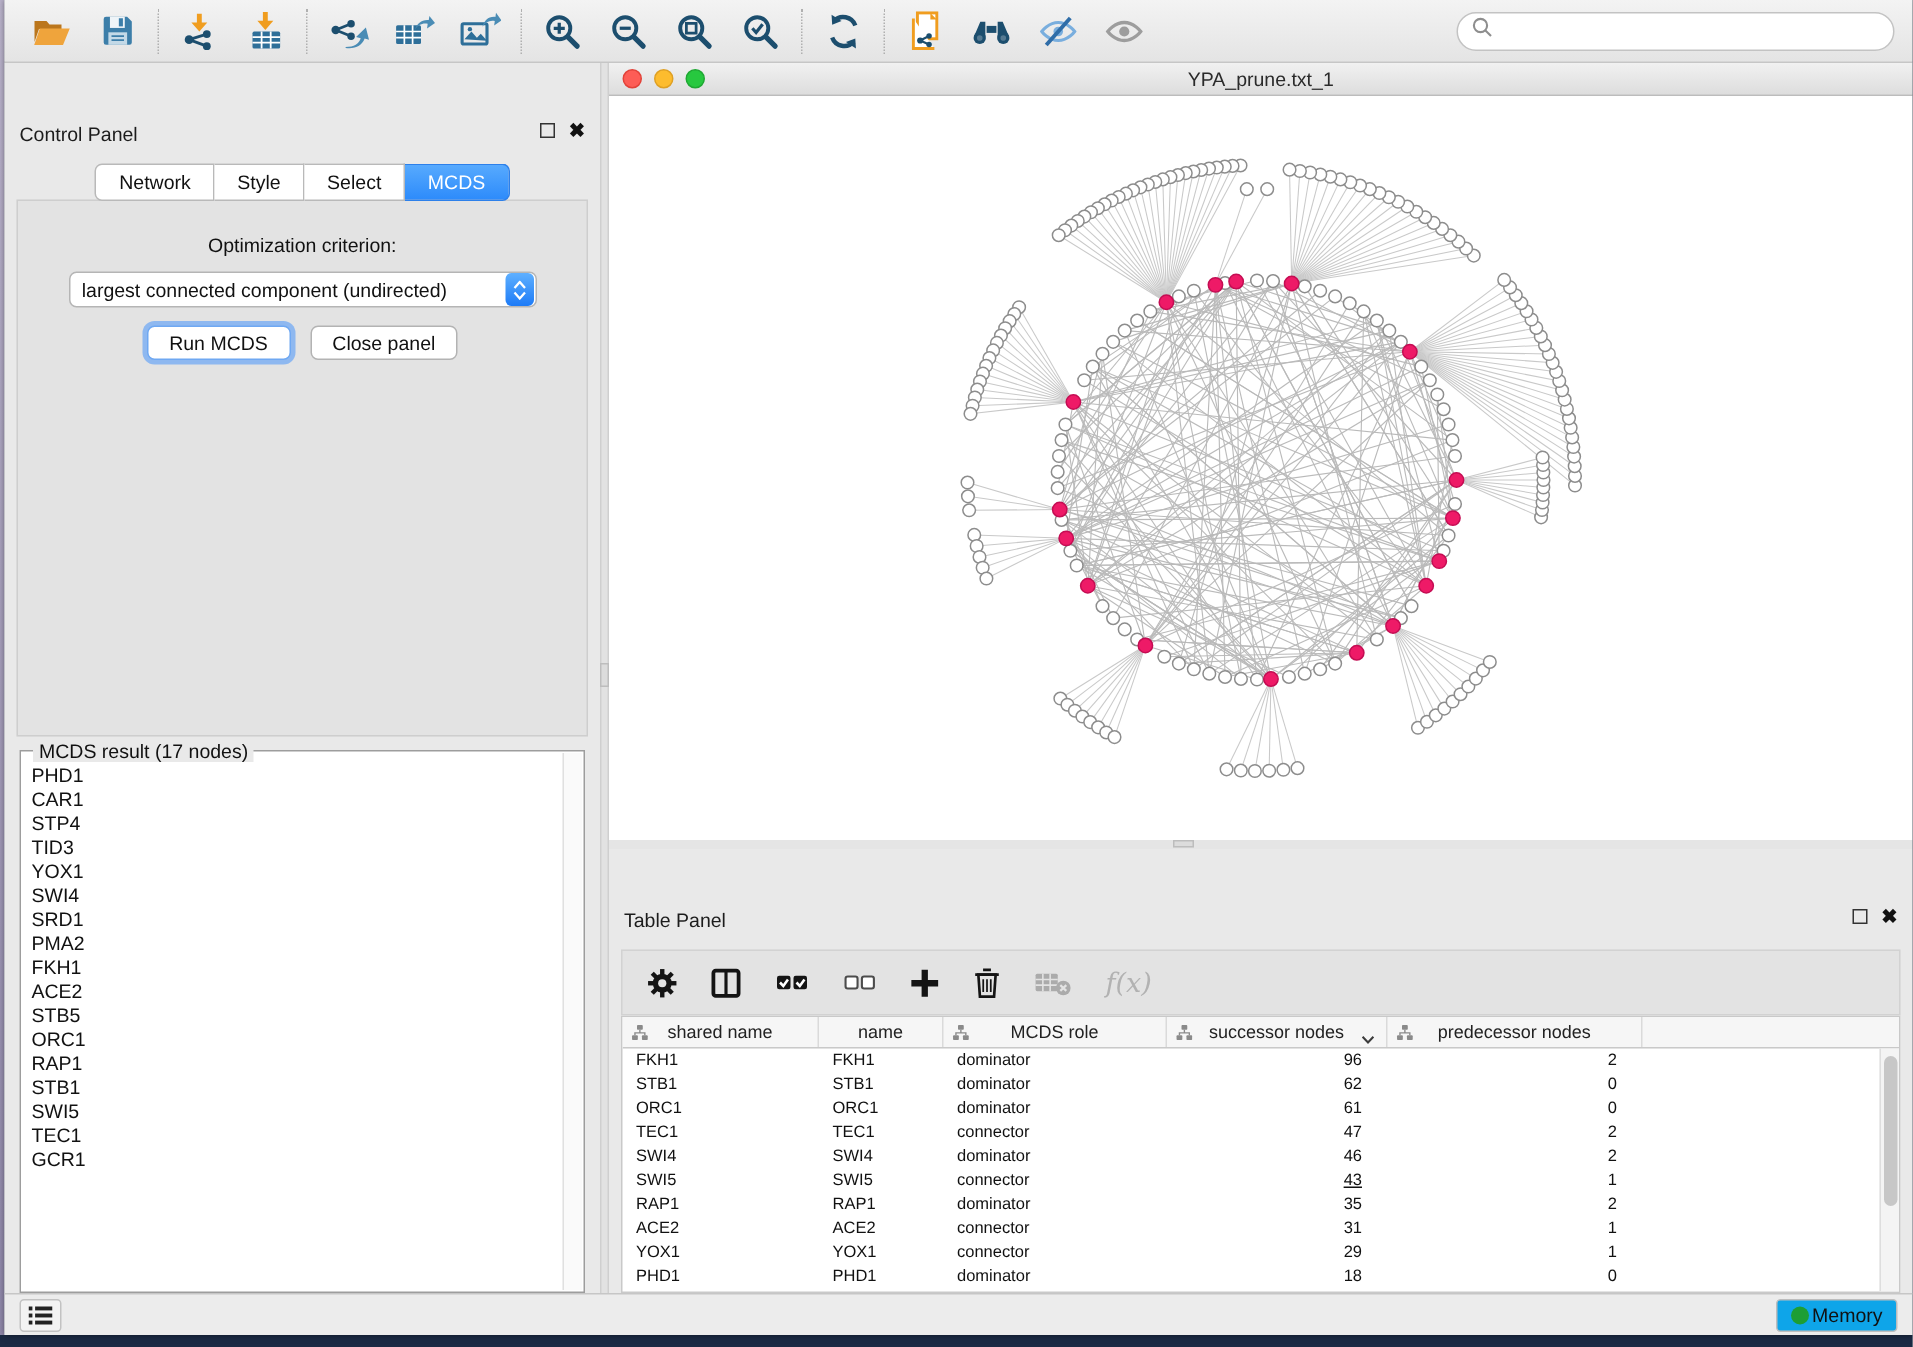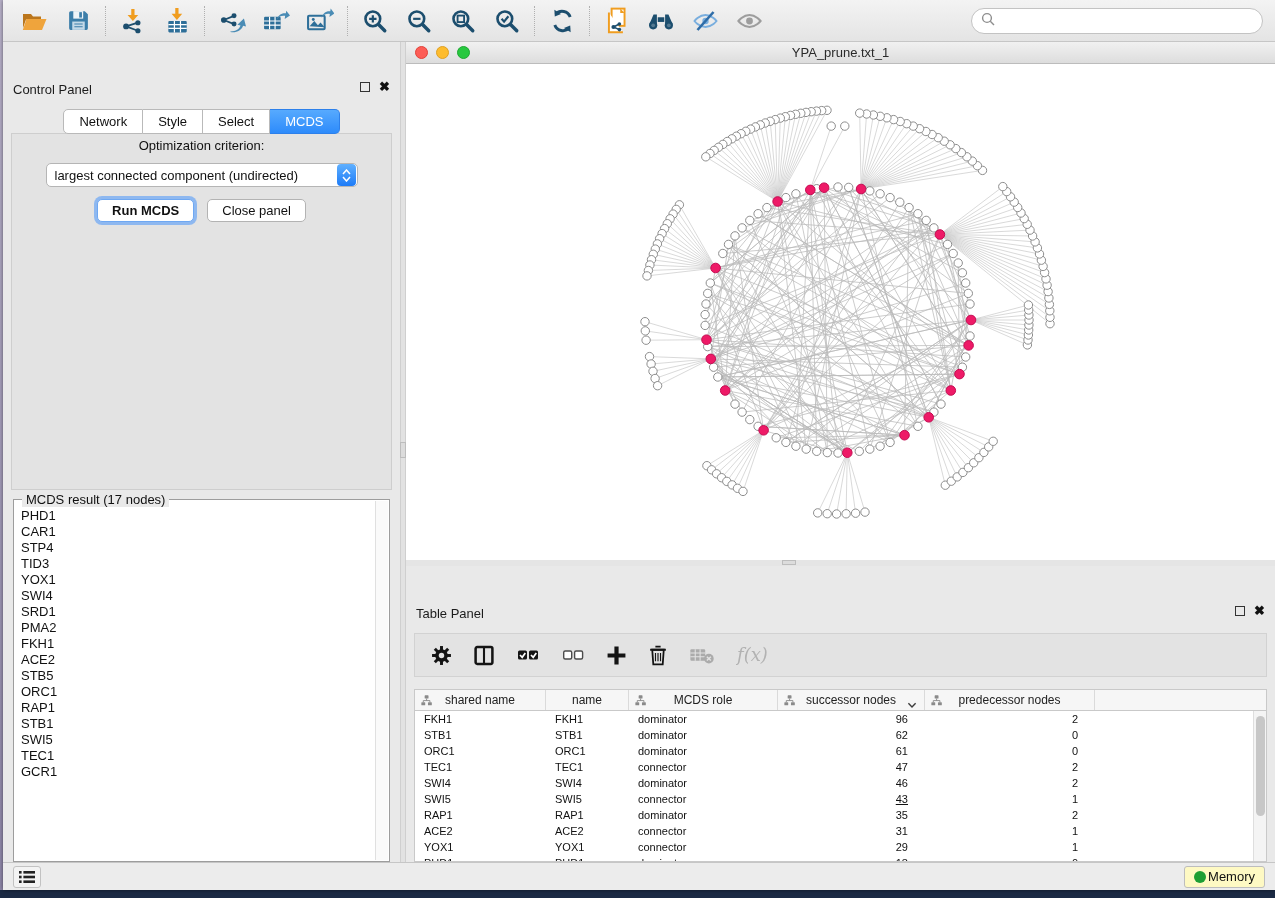--- a/index.html
+++ b/index.html
@@ -37,32 +37,32 @@
   .close-btn { font-size:13px; font-weight:bold; color:#111; line-height:10px; cursor:pointer; }
 
   #cp-tabs { display:flex; justify-content:center; margin-top:2px; position:relative; z-index:2; }
   .seg-tab { padding:4px 15px; font-size:13px; background:#fff; border:1px solid #b9b9b9; border-left:none;
     color:#111; cursor:pointer; }
   .seg-tab:first-child { border-left:1px solid #b9b9b9; border-radius:5px 0 0 5px; }
   .seg-tab:last-child { border-radius:0 5px 5px 0; }
   .seg-tab.active { background:linear-gradient(#57aafe,#2d8bfb); color:#fff; border-color:#2d80ea; }
 
   #cp-pane { margin:-1px 8px 0 8px; height:365px; background:#e3e3e3; border:1px solid #cecece;
-    display:flex; flex-direction:column; align-items:center; padding-top:4px; }
+    display:flex; flex-direction:column; align-items:center; padding-top:22px; }
   #opt-label { font-size:13px; color:#111; }
   #opt-select { margin-top:10px; width:312px; height:24px; background:#fff; border:1px solid #b5b5b5;
     border-radius:5px; display:flex; align-items:center; cursor:pointer; }
   #opt-select .sel-text { flex:1; font-size:13px; padding:0 8px; color:#111; white-space:nowrap; }
   #opt-select .sel-stepper { width:19px; height:22px; margin-right:1px; border-radius:4px;
     background:linear-gradient(#5fb0ff,#1d7bf7); display:flex; flex-direction:column;
     align-items:center; justify-content:center; gap:1px; }
   .btn-row { margin-top:12px; display:flex; gap:13px; }
   .mac-btn { height:23px; padding:0 14px; background:#fff; border:1px solid #b3b3b3; border-radius:5px;
     font-size:13px; color:#111; cursor:pointer; font-family:"Liberation Sans",sans-serif; }
-  .mac-btn.focused { box-shadow:0 0 0 3px rgba(72,150,252,.55); border-color:#6fa8f2;font-weight:bold; }
+  .mac-btn.focused { box-shadow:0 0 0 3px rgba(72,150,252,.55); border-color:#6fa8f2; }
 
   #mcds-group { margin:9px 10px 0 10px; height:371px; border:1px solid #9d9d9d; background:#fff; position:relative; }
   #mcds-legend { position:absolute; top:-8px; left:8px; background:#e9e9e9; padding:0 4px; font-size:13px; color:#111; }
   #mcds-list { position:absolute; inset:6px 14px 1px 1px; overflow:hidden; padding-top:2px; }
   .mcds-item { font-size:13px; line-height:16px; padding-left:6px; color:#111; }
   #mcds-scroll { position:absolute; top:1px; right:1px; bottom:1px; width:13px; background:#fafafa; border-left:1px solid #e0e0e0; }
 
   
   #v-splitter { width:6px; flex:0 0 6px; background:#e2e2e2; border-left:1px solid #cfcfcf; border-right:1px solid #cfcfcf; position:relative; cursor:col-resize; }
   #v-splitter .handle { position:absolute; top:400px; left:-1px; width:6px; height:16px;
@@ -81,21 +81,21 @@
   .tl { width:13px; height:13px; border-radius:50%; display:inline-block; cursor:pointer; }
   .tl.red { background:#fd5d56; border:1px solid #e24239; }
   .tl.yellow { background:#fdbc2e; border:1px solid #dfa023; }
   .tl.green { background:#27c83f; border:1px solid #1ea832; }
   #net-title { position:absolute; left:0; right:0; text-align:center; font-size:13px; color:#2a2a2a; }
   #net-canvas { flex:1; background:#fff; position:relative; }
   #net-canvas svg { position:absolute; inset:0; }
 
   
   #table-panel { flex:1; display:flex; flex-direction:column; background:#e9e9e9; min-height:0; }
-  #tp-toolbar { margin:1px 8px 12px 8px; height:44px; flex:0 0 44px; background:#e3e3e3;
+  #tp-toolbar { margin:1px 8px 0 8px; height:44px; flex:0 0 44px; background:#e3e3e3;
     border:1px solid #d2d2d2; display:flex; align-items:center; gap:21px; padding:0 16px; }
   .tp-btn { display:flex; align-items:center; justify-content:center; cursor:pointer; }
   .tp-btn.disabled { cursor:default; }
 
   #tp-table { margin:0 8px; flex:1; background:#fff; border:1px solid #c9c9c9; position:relative; overflow:hidden; }
   #tp-header { display:flex; height:21px; background:#f6f6f6; border-bottom:1px solid #c9c9c9; }
   .th { position:relative; display:flex; align-items:center; justify-content:center;
     border-right:1px solid #dadada; font-size:12px; color:#222; gap:5px; }
   .th .tree-ic { position:absolute; left:6px; top:5px; }
   .th .sort-ic { position:absolute; right:7px; top:8px; }
@@ -111,21 +111,21 @@
     box-shadow:0 1px 1px rgba(0,0,0,.08); }
   .tp-tab { padding:3px 13px; font-size:13px; color:#111; border-left:1px solid #c9c9c9; cursor:pointer; background:#fff; }
   .tp-tab:first-child { border-left:none; }
   .tp-tab.active { background:linear-gradient(#55a9fe,#2d8bfb); color:#fff; }
 
   
   #status-bar { height:28px; flex:0 0 28px; background:#ececec; border-top:1px solid #c6c6c6;
     display:flex; align-items:center; padding:0 10px; }
   #list-btn { width:28px; height:22px; background:#f3f3f3; border:1px solid #c2c2c2; border-radius:3px;
     display:flex; align-items:center; justify-content:center; cursor:pointer; }
-  #memory-btn { margin-left:auto; height:22px; background:#fef9c3; border:1px solid #bdbdbd; border-radius:3px;
+  #memory-btn { margin-left:auto; height:22px; background:#0ea5e9; border:1px solid #bdbdbd; border-radius:3px;
     display:flex; align-items:center; gap:2px; padding:4px 9px; font-size:13px; color:#111; cursor:pointer; }
   #memory-dot { width:12px; height:12px; border-radius:50%; background:#1d9e34; }
 </style>
 </head>
 <body>
 
 <div id="wallpaper-left"></div>
 <div id="wallpaper-bottom"></div>
 
 <div id="app">

